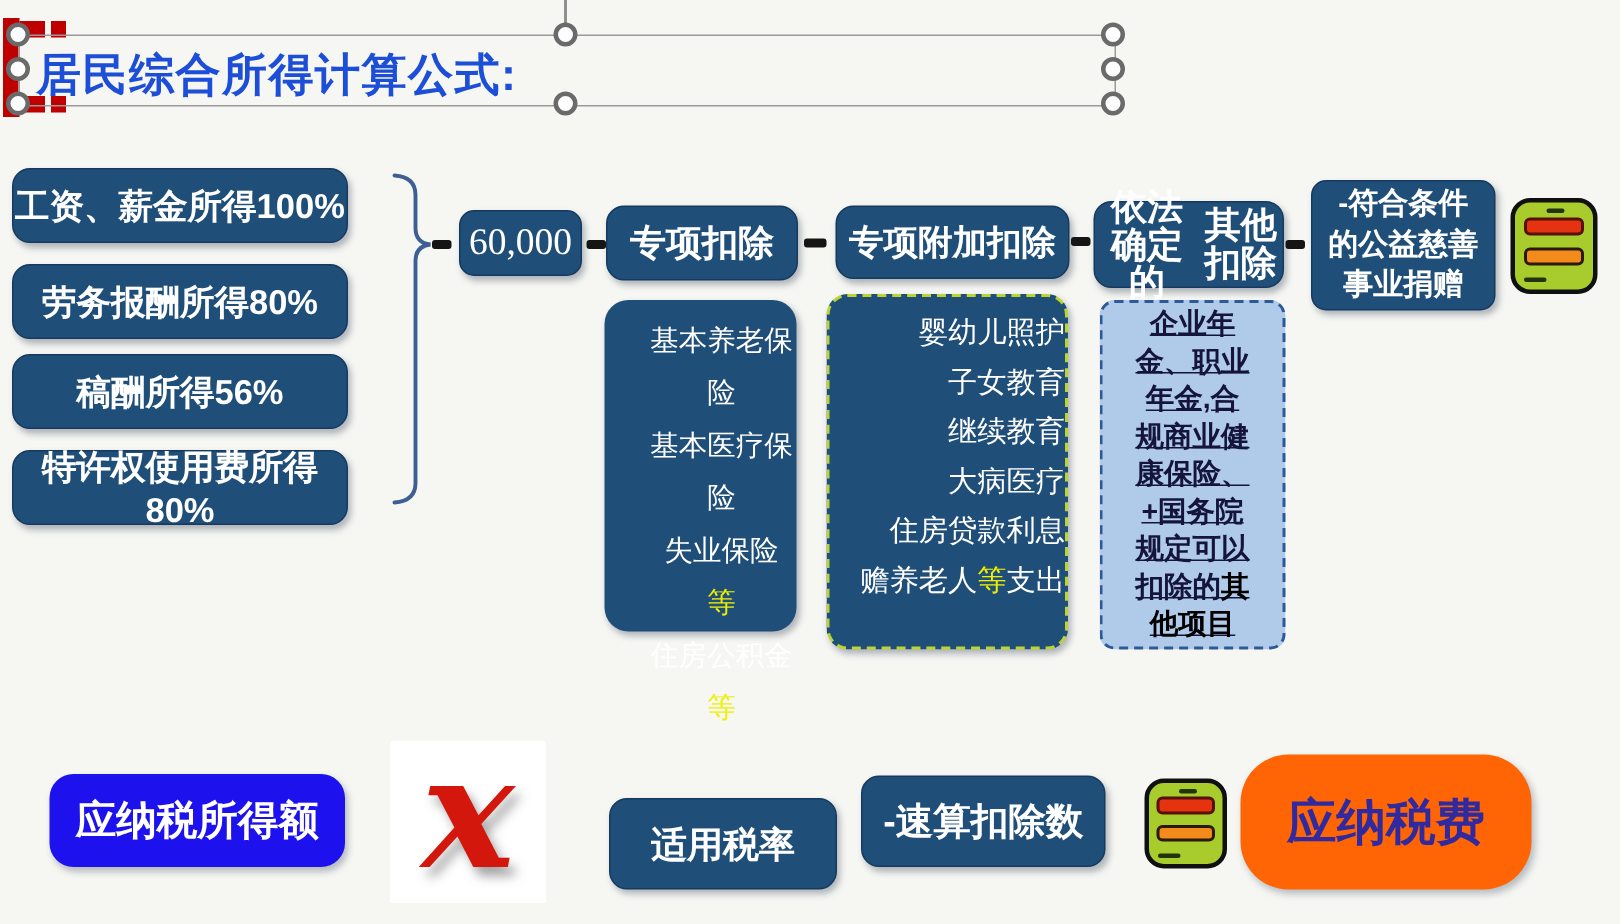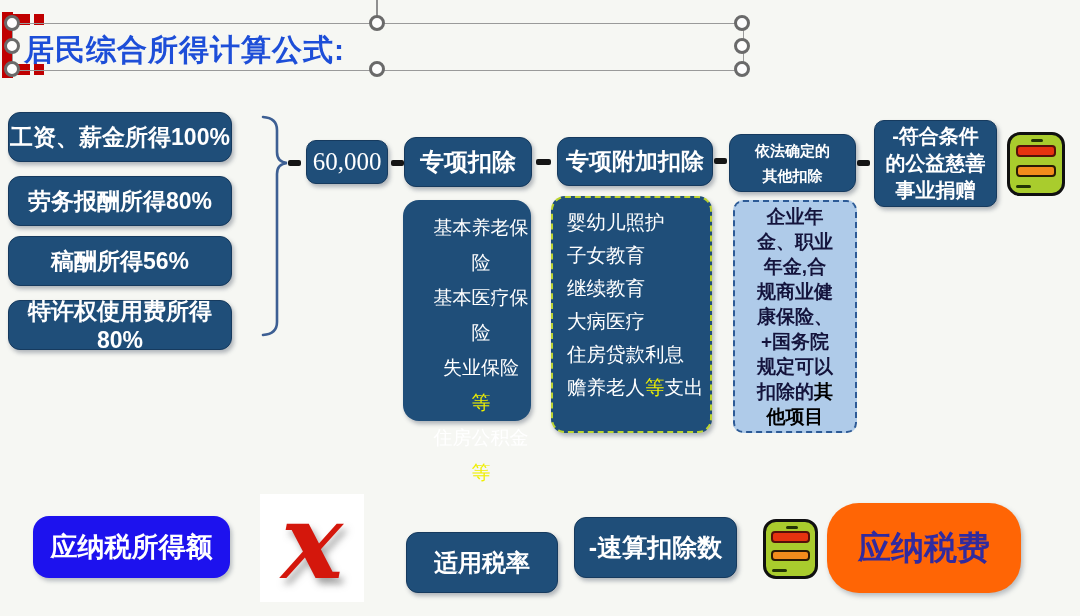--- a/index.html
+++ b/index.html
@@ -23,25 +23,25 @@
   .dash{position:absolute;height:6px;background:#151515;border-radius:2px;z-index:2;}
 
   
   .list-box{position:absolute;background:#1f4e79;border-radius:16px;color:#fff;box-sizing:border-box;
     box-shadow:2px 3px 4px rgba(90,100,115,.45);padding-left:28px;}
   .list-box .li{display:block;}
   .accent{color:#efef00;}
   .special-list{left:403px;top:200px;width:128px;height:221px;padding-top:10px;text-align:center;font-size:19px;}
   .special-list .li{line-height:35px;}
   .additional-list{left:551px;top:196px;width:161px;height:237px;border:2px dashed #bcd431;border-radius:14px;
-    padding:8px 0 0 14px;text-align:left;font-size:19.5px;}
+    padding:8px 0 0 14px;text-align:right;font-size:19.5px;}
   .additional-list .li{line-height:33px;}
   .note-box{position:absolute;left:733px;top:200px;width:124px;height:233px;background:#afcbe9;
     border:2px dashed #2c5a96;border-radius:10px;box-sizing:border-box;display:flex;align-items:center;justify-content:center;
-    padding:20px;text-align:center;font-size:19px;font-weight:600;color:#14143c;line-height:25px;}
+    padding:20px;text-align:center;font-size:19px;font-weight:600;color:#14143c;line-height:25px;text-decoration:underline;}
   .note-box b{font-weight:900;color:#000;}
 
   
   .eq-icon{position:absolute;background:#a9cc2d;border:3px solid #101010;border-radius:13px;box-sizing:border-box;}
   .eq-bar{position:absolute;left:11%;width:78%;border-radius:4px;box-sizing:border-box;}
   .eq-red{top:17%;height:21%;background:#e6330f;border:2px solid #55100a;}
   .eq-orange{top:52%;height:20%;background:#f28b1c;border:2px solid #2a1a05;}
   .eq-mark-t{position:absolute;top:7%;left:40%;width:12px;height:3px;background:#223305;border-radius:2px;}
   .eq-mark-b{position:absolute;bottom:8%;left:12%;width:15px;height:3px;background:#223305;border-radius:2px;}
 
@@ -116,21 +116,21 @@
   </div>
 
   <div class="navy-box" style="left:404px;top:137px;width:128px;height:50px;font-size:24px;">
     <span>专项扣除</span>
   </div>
 
   <div class="navy-box" style="left:557px;top:137px;width:156px;height:49px;font-size:23px;">
     <span>专项附加扣除</span>
   </div>
 
-  <div class="navy-box" style="left:729px;top:134px;width:127px;height:58px;font-size:15px;line-height:25px;flex-direction:column;">
+  <div class="navy-box" style="left:729px;top:134px;width:127px;height:58px;font-size:24px;line-height:25px;">
     <span>依法确定的</span>
     <span>其他扣除</span>
   </div>
 
   <div class="navy-box" style="left:874px;top:120px;width:123px;height:87px;font-size:20px;line-height:27px;flex-direction:column;border-radius:10px;">
     <span>-符合条件</span>
     <span>的公益慈善</span>
     <span>事业捐赠</span>
   </div>
 

